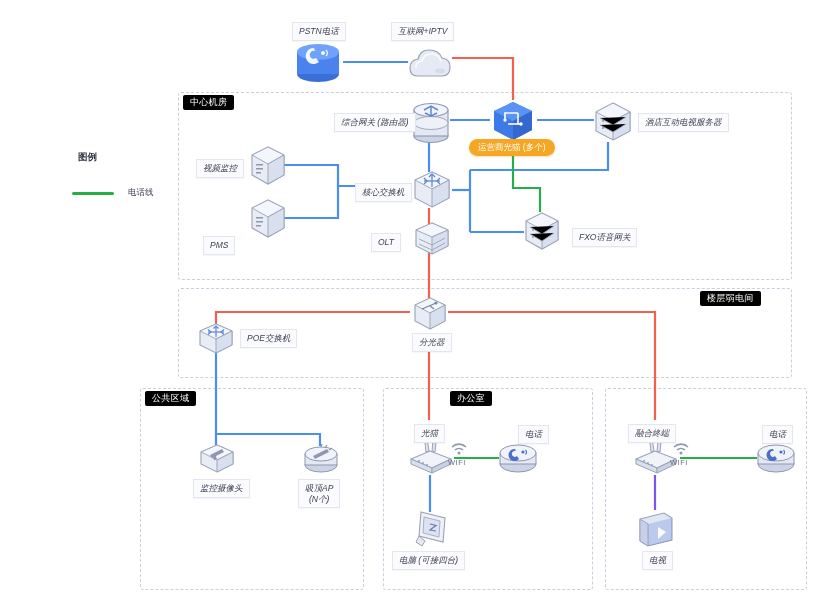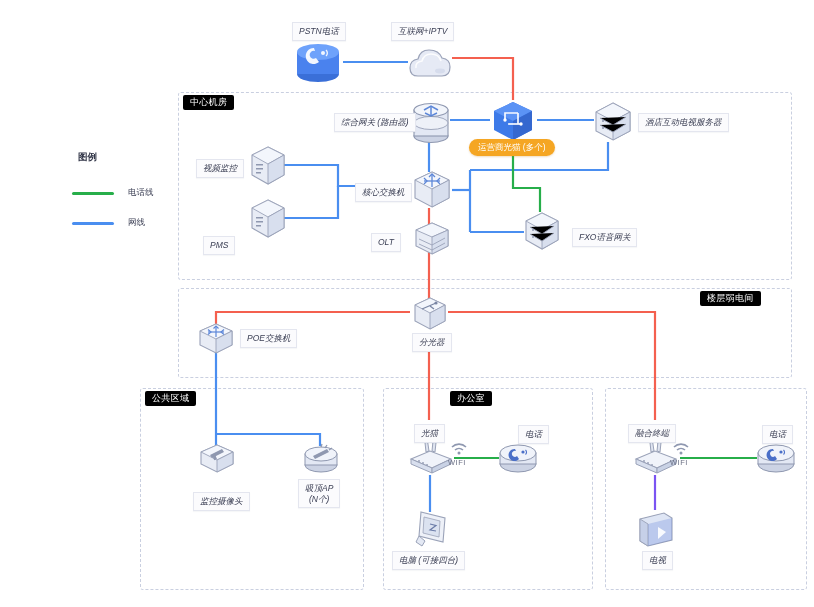--- a/index.html
+++ b/index.html
@@ -144,24 +144,20 @@
       <path d="M655,475 L655,510" stroke="#7b54f2"></path>
     </g>
   </svg>
 
   <div id="legend">
     <div class="lg-title">图例</div>
     <div class="lg-row">
       <div class="lg-swatch" style="background:#27ae4a;"></div>
       <div class="lg-text">电话线</div>
     </div>
-    <div class="lg-row">
-      <div class="lg-swatch" style="background:#4a8ef0;"></div>
-      <div class="lg-text">网线</div>
-    </div>
   </div>
 
   <div class="node" style="left:293px;top:40px;">
     <svg width="50" height="46" viewBox="0 0 50 46">
       <ellipse cx="25" cy="34" rx="21" ry="8" fill="#3a6fd8"></ellipse>
       <rect x="4" y="12" width="42" height="22" fill="#4a82ee"></rect>
       <ellipse cx="25" cy="12" rx="21" ry="8" fill="#6ea2fb"></ellipse>
       <path d="M21 8 a8 8 0 1 0 5 14 l-3 -4 a4 4 0 1 1 -1 -7 z" fill="#ffffff" opacity=".92"></path>
       <circle cx="30" cy="13" r="2" fill="#ffffff" opacity=".9"></circle>
       <path d="M33 10 a4 4 0 0 1 0 6" stroke="#ffffff" stroke-width="1.3" fill="none" opacity=".9"></path>
@@ -328,21 +324,21 @@
 
   <div class="node" style="left:197px;top:443px;">
     <svg width="40" height="34" viewBox="0 0 40 34">
       <path d="M20 2 L36 9 L36 21 L20 29 L4 21 L4 9 Z" fill="#e8ecf5" stroke="#9aa2b8" stroke-width="1.1"></path>
       <path d="M20 2 L36 9 L20 17 L4 9 Z" fill="#f3f6fc" stroke="#9aa2b8" stroke-width=".9"></path>
       <path d="M20 17 L36 9 L36 21 L20 29 Z" fill="#d8dfee" stroke="#9aa2b8" stroke-width=".9"></path>
       <path d="M13 12 L25 6 L27 9 L15 15 Z" fill="#8f98b0"></path>
       <rect x="16" y="12" width="3" height="5" fill="#8f98b0" transform="rotate(-22 17 14)"></rect>
     </svg>
   </div>
-  <div class="lbl" style="left:193px;top:492px;">监控摄像头</div>
+  <div class="lbl" style="left:193px;top:479px;">监控摄像头</div>
 
   <div class="node" style="left:301px;top:441px;">
     <svg width="40" height="36" viewBox="0 0 40 36">
       <ellipse cx="20" cy="24" rx="16" ry="7" fill="#ccd3e4" stroke="#8f98b0" stroke-width="1"></ellipse>
       <rect x="4" y="13" width="32" height="11" fill="#e3e8f4" stroke="#8f98b0" stroke-width="1"></rect>
       <ellipse cx="20" cy="13" rx="16" ry="7" fill="#f0f3fa" stroke="#8f98b0" stroke-width="1"></ellipse>
       <path d="M12 15 L26 8 L28 11 L14 18 Z" fill="#8f98b0"></path>
       <path d="M24 7 L26 4 M28 9 L31 7 M20 6 L21 3" stroke="#8f98b0" stroke-width="1.3"></path>
     </svg>
   </div>

